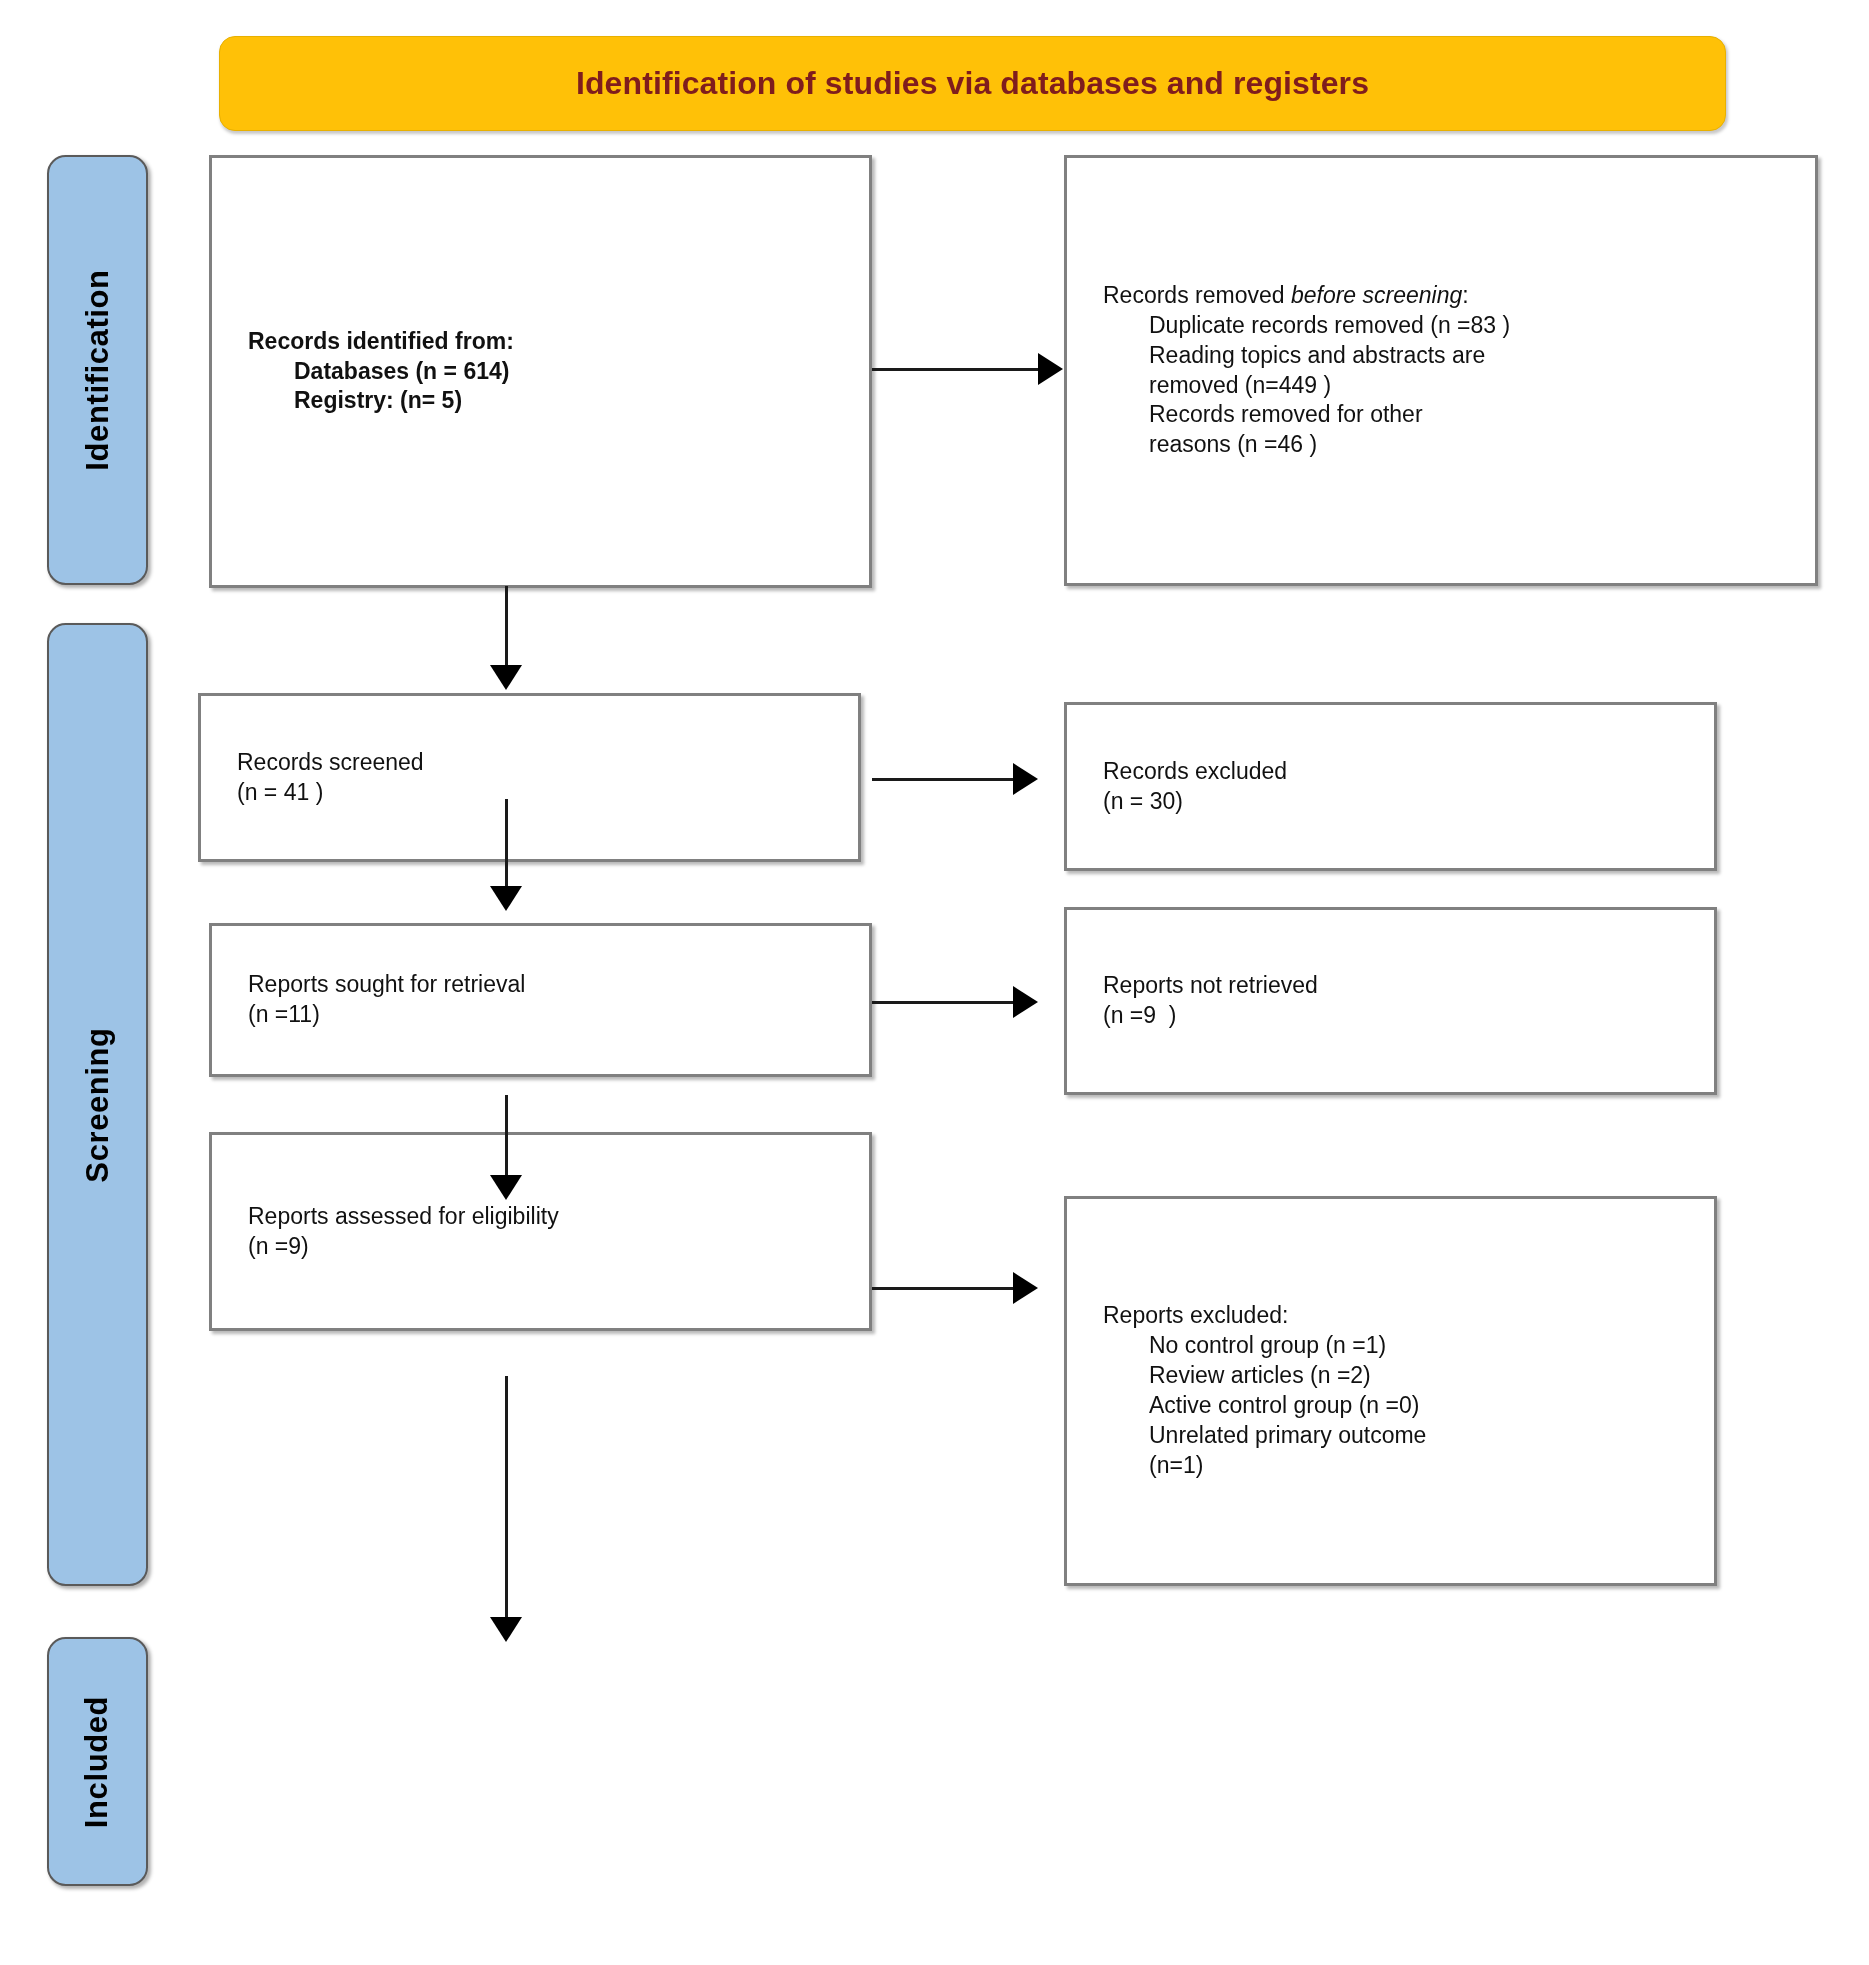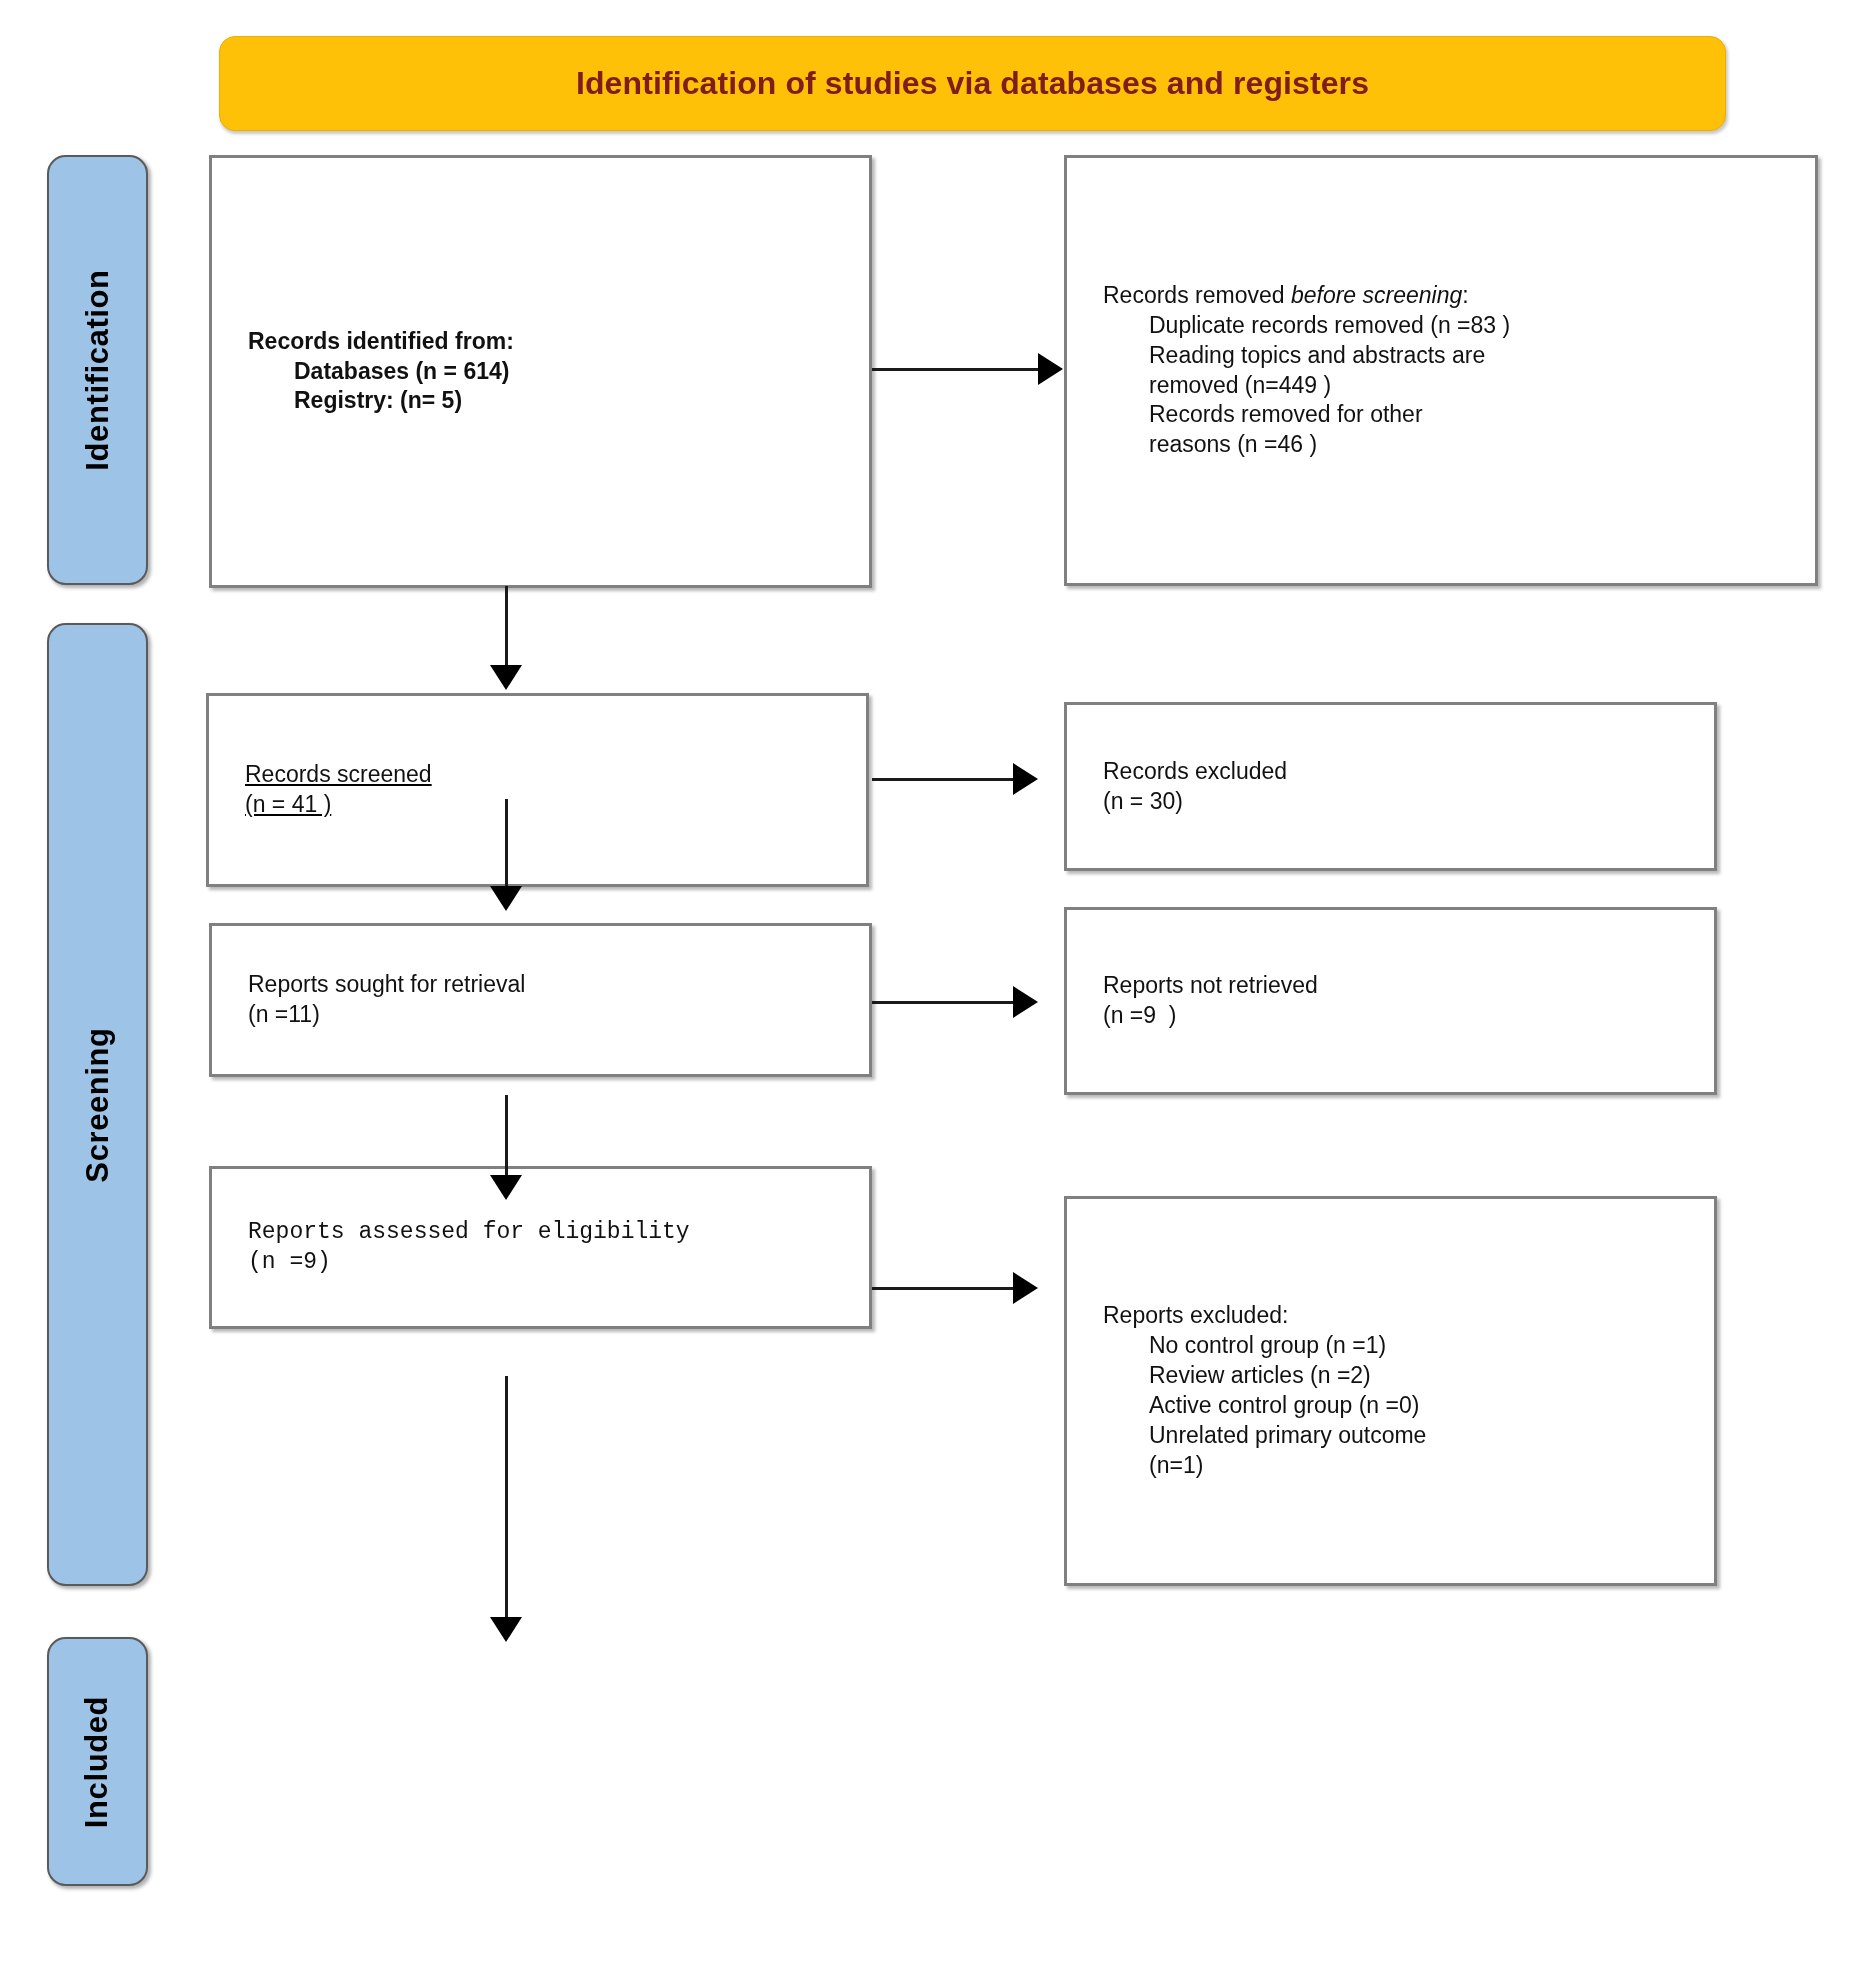--- a/index.html
+++ b/index.html
@@ -83,23 +83,23 @@
     color: #111111;
     padding: 0 0 0 36px;
   }
   .box-text .ln { display: block; white-space: pre; }
   .box-text .ind { display: block; white-space: pre; padding-left: 46px; }
   .box-text .cont { display: block; white-space: pre; padding-left: 46px; }
   .ital { font-style: italic; }
 
   
   #box-identified { left: 209px; top: 155px;  width: 663px; height: 433px; font-weight: bold; }
-  #box-screened   { left: 206px; top: 693px; width: 663px; height: 194px; text-decoration: underline; }
+  #box-screened   { left: 198px; top: 693px; width: 663px; height: 169px; }
   #box-sought     { left: 209px; top: 923px; width: 663px; height: 154px; }
-  #box-assessed   { left: 209px; top: 1166px; width: 663px; height: 163px; font-family: Liberation Mono, monospace; }
+  #box-assessed   { left: 209px; top: 1132px; width: 663px; height: 199px; }
   #box-included   { left: 209px; top: 1647px; width: 663px; height: 232px; }
 
   
   #box-removed       { left: 1064px; top: 155px;  width: 754px; height: 431px; }
   #box-excluded      { left: 1064px; top: 702px; width: 653px; height: 169px; }
   #box-notretrieved  { left: 1064px; top: 907px; width: 653px; height: 188px; }
   #box-repexcluded   { left: 1064px; top: 1196px; width: 653px; height: 390px; }
 
   
   .hline {

